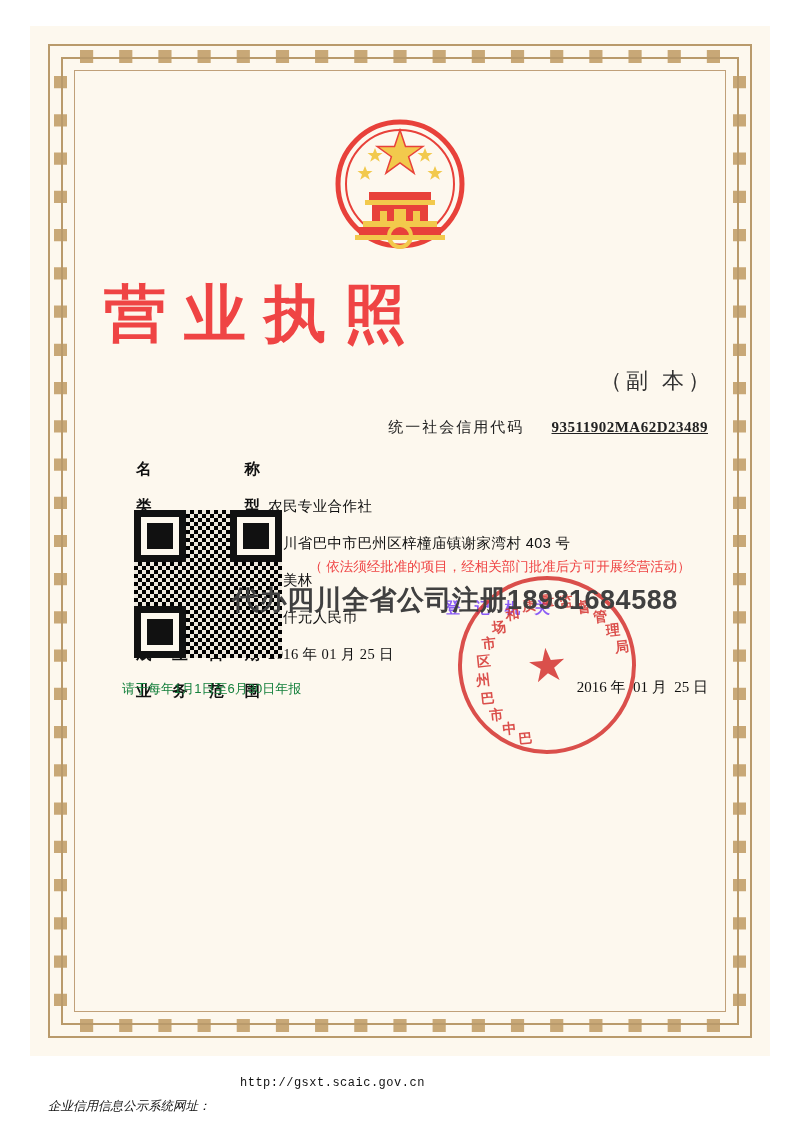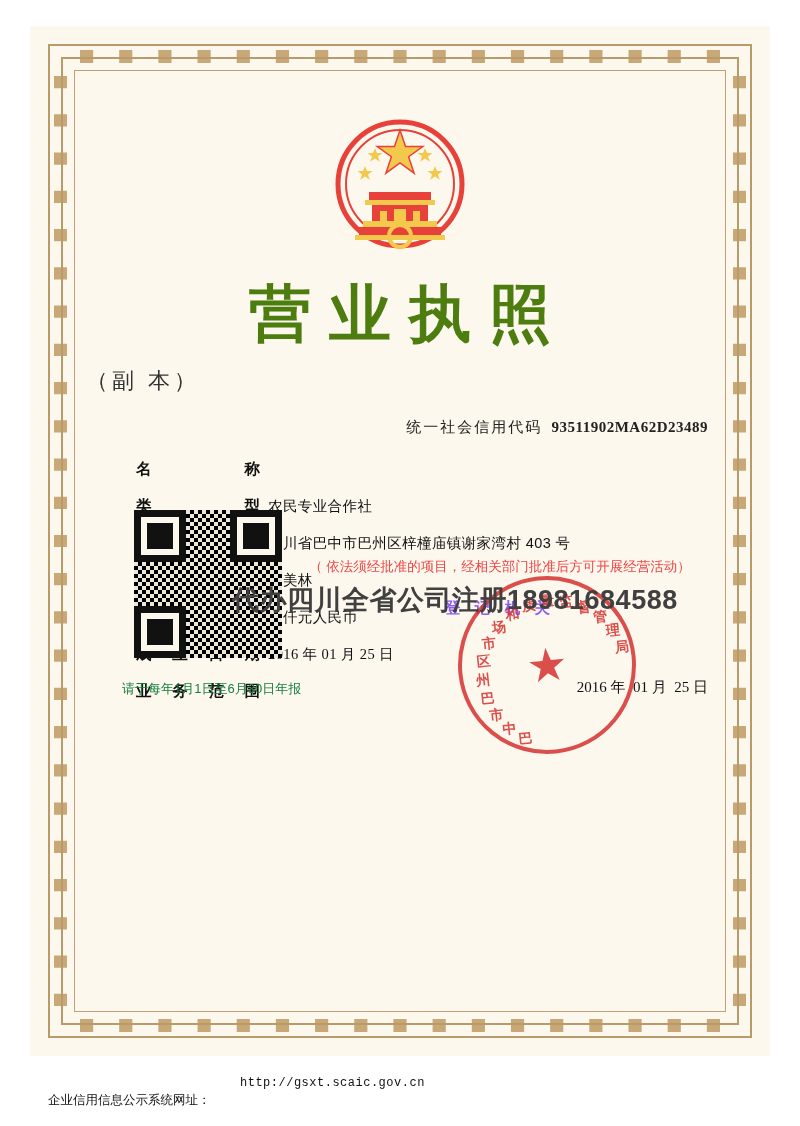--- a/index.html
+++ b/index.html
@@ -71,51 +71,52 @@
   .emblem {
     margin: 30px auto 0;
     width: 150px;
     height: 150px;
     position: relative;
   }
   .emblem svg { display: block; }
 
   
   .title {
-    text-align: center;
+    text-align: left;
     font-family: "DejaVu Sans", sans-serif;
     font-size: 62px;
     font-weight: bold;
     letter-spacing: 18px;
-    color: #4d7c0f;
+    color: #ef4444;
     margin-top: 14px;
     text-indent: 18px;
   }
   .subtitle {
-    text-align: left;
+    text-align: right;
     font-size: 22px;
     color: #333;
     margin-top: 10px;
     letter-spacing: 4px;
   }
 
   .credit-code {
     text-align: right;
     margin-top: 22px;
     padding-right: 6px;
     font-size: 15px;
     color: #222;
     letter-spacing: 1px;
   }
   .credit-code .cc-label { letter-spacing: 2px; }
   .credit-code .cc-value {
     font-family: "Liberation Serif", serif;
     font-weight: bold;
     letter-spacing: 0.5px;
-    margin-left: 4px;
+    margin-left: 22px;
+    text-decoration: underline;
   }
 
   
   .fields {
     margin-top: 22px;
     padding-left: 50px;
     padding-right: 6px;
   }
   .field-row {
     display: flex;
@@ -265,21 +266,22 @@
     left: 0;
     right: 0;
     bottom: 14px;
     height: 40px;
     font-size: 12.5px;
     color: #111;
   }
   .footer-left {
     position: absolute;
     left: 48px;
-    top: 20px;
+    top: 26px;
+    font-style: italic;
   }
   .footer-url {
     position: absolute;
     left: 240px;
     top: 4px;
     font-family: "Liberation Mono", monospace;
     font-size: 12px;
     letter-spacing: 0.5px;
     text-align: center;
   }

